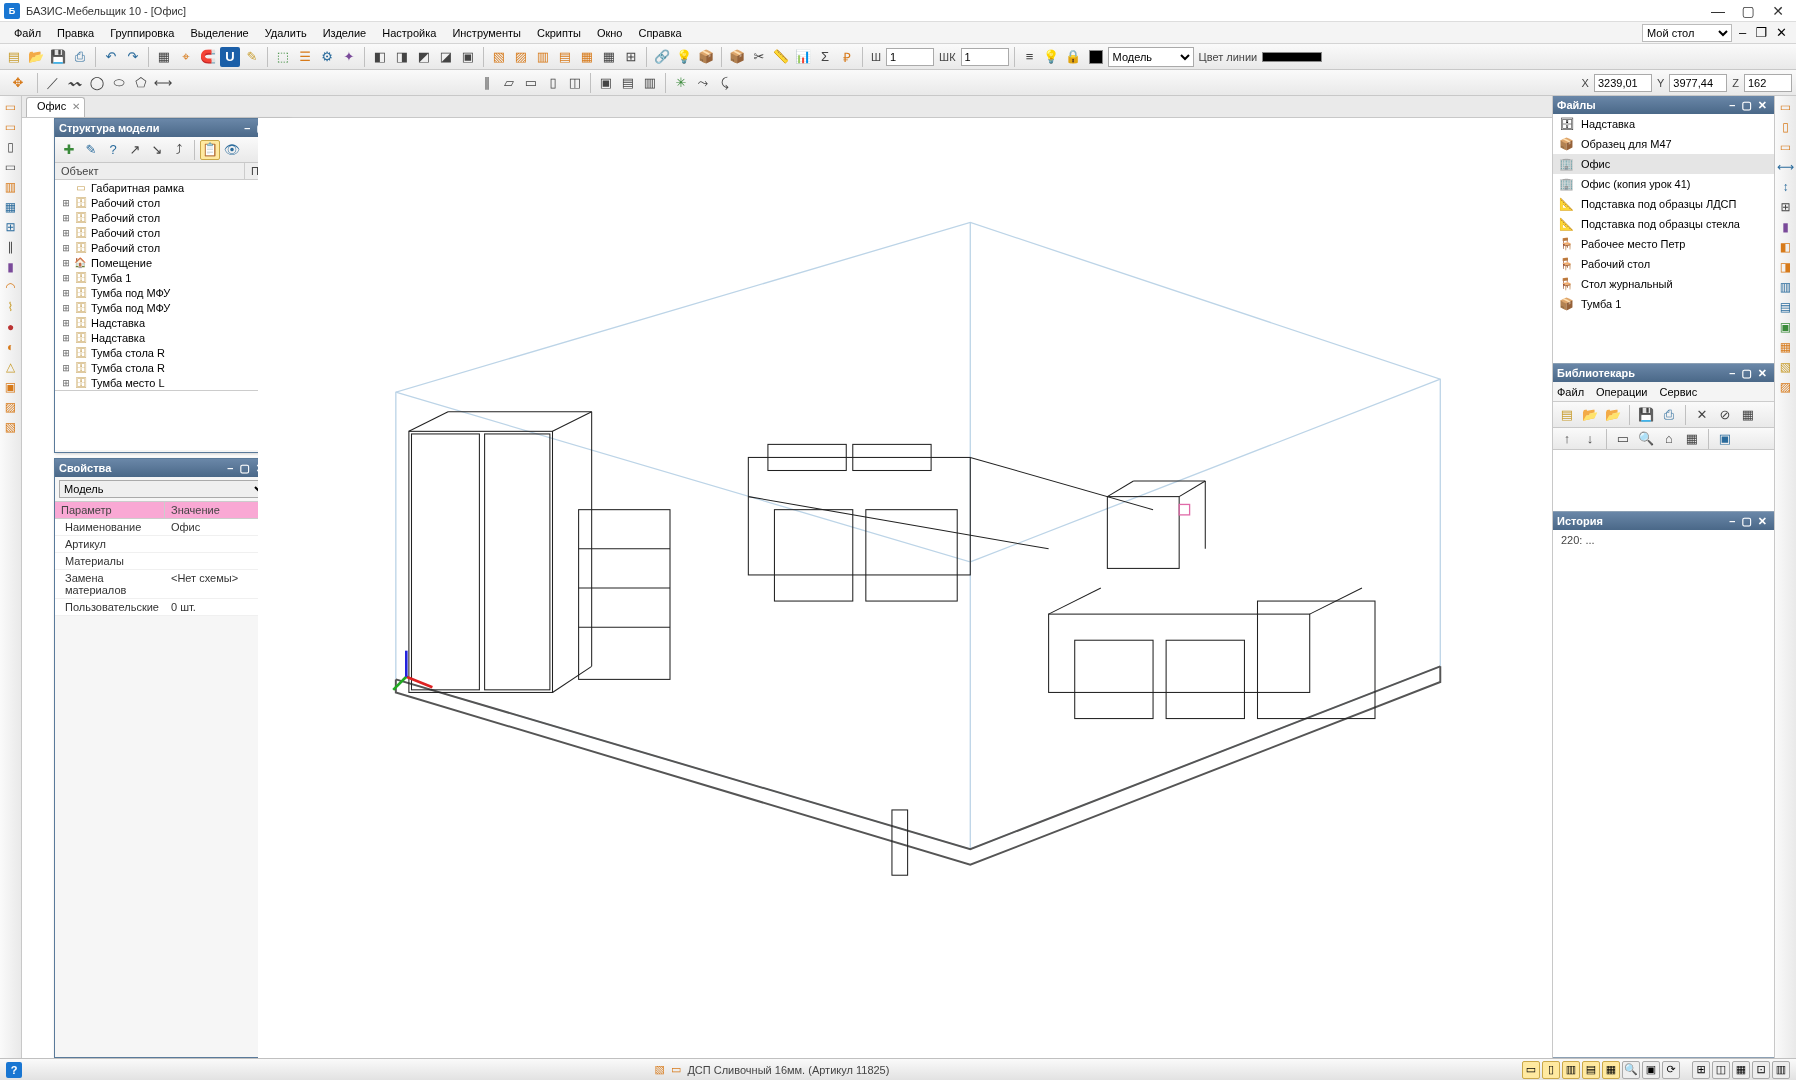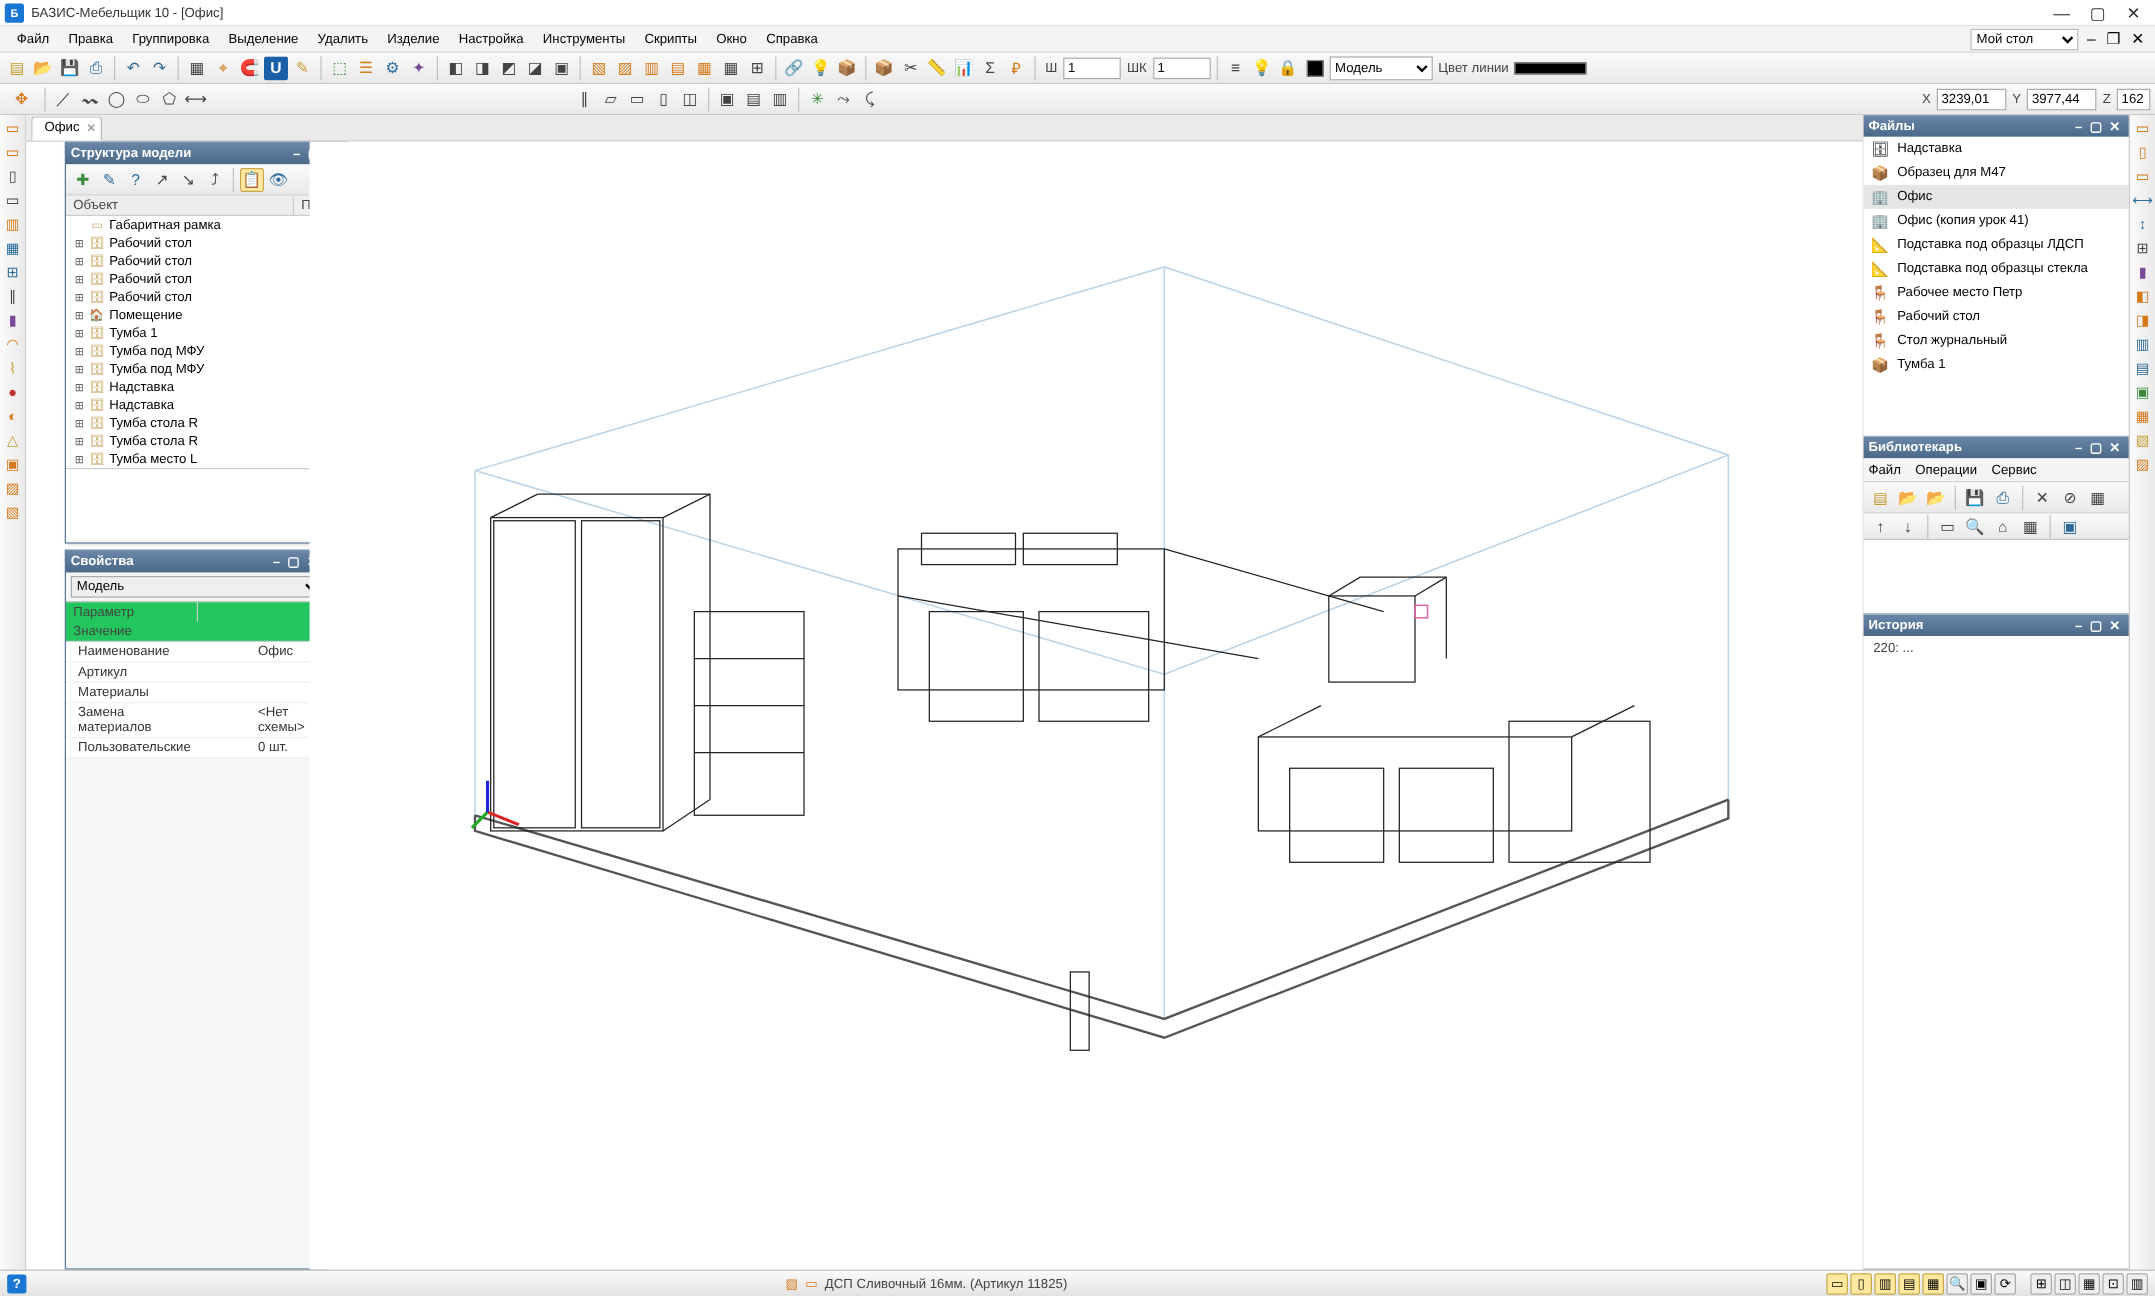--- a/index.html
+++ b/index.html
@@ -60,26 +60,26 @@
 .tree-hd .c1 { flex: 1; padding: 2px 6px; border-right: 1px solid #ccc;}
 .tree-hd .c2 { width: 44px; padding: 2px 6px; }
 .tree-body { overflow: auto; background: #fff; }
 .tree-row { display: flex; align-items: center; height: 15px; padding-left: 6px; cursor:pointer;}
 .tree-row .exp { width: 10px; color: #666; font-size: 9px; text-align:center;}
 .tree-row .ic { width: 14px; height: 12px; margin: 0 3px; display:inline-flex;align-items:center;justify-content:center;font-size:10px;color:#c29a4a;}
 .tree-row .lbl { flex: 1; white-space: nowrap; overflow: hidden; }
 
 
 .prop-sel { width: calc(100% - 8px); margin: 3px 4px; height: 18px; border:1px solid #aaa; }
-.prop-hd { display: flex; background: #22c55e; border-top:1px solid #ccc; border-bottom:1px solid #ccc;flex-direction:column; }
+.prop-hd { display: flex; background: #f9a8d4; border-top:1px solid #ccc; border-bottom:1px solid #ccc; }
 .prop-hd div { padding: 2px 6px; }
 .prop-hd .c1 { width: 110px; border-right:1px solid #ccc; color:#444;}
 .prop-hd .c2 { flex: 1; color:#444;}
 .prop-body { background:#fff; }
-.prop-row { display:flex; border-bottom: 1px solid #f0f0f0; gap: 44px; }
+.prop-row { display:flex; border-bottom: 1px solid #f0f0f0; }
 .prop-row .c1 { width:110px; padding:2px 10px; color:#333;}
 .prop-row .c2 { flex:1; padding:2px 6px; color:#333;}
 
 
 .rightcol { width: 244px; display: flex; }
 .rightpanels { width: 222px; display: flex; flex-direction: column; border-left: 1px solid #c8c8c8; }
 .rpanel { border-bottom: 1px solid #8ca0b4; display:flex; flex-direction:column; background:#f6f6f6;}
 .rpanel .panel-hd { background: linear-gradient(#6a87a8,#4a6888); }
 .rpanel .body { flex:1; overflow:auto; background:#fff; }
 
@@ -235,21 +235,21 @@
   <span class="tb-sep"></span>
   <span class="tb-btn ico-g">✳</span>
   <span class="tb-btn ico-k">⤳</span>
   <span class="tb-btn ico-k">⤹</span>
   <div style="flex:1"></div>
   <span class="tb-lbl">X</span>
   <input class="tb-input" style="width: 58px;" value="3239,01">
   <span class="tb-lbl">Y</span>
   <input class="tb-input" style="width: 58px;" value="3977,44">
   <span class="tb-lbl">Z</span>
-  <input class="tb-input" style="width: 28px;" value="162">
+  <input class="tb-input" style="width: 48px;" value="162">
 </div>
 
 <div class="mainarea">
 
   <div class="vstrip">
     <span class="tb-btn ico-o">▭</span>
     <span class="tb-btn ico-o">▭</span>
     <span class="tb-btn ico-k">▯</span>
     <span class="tb-btn ico-k">▭</span>
     <span class="tb-btn ico-o">▥</span>

